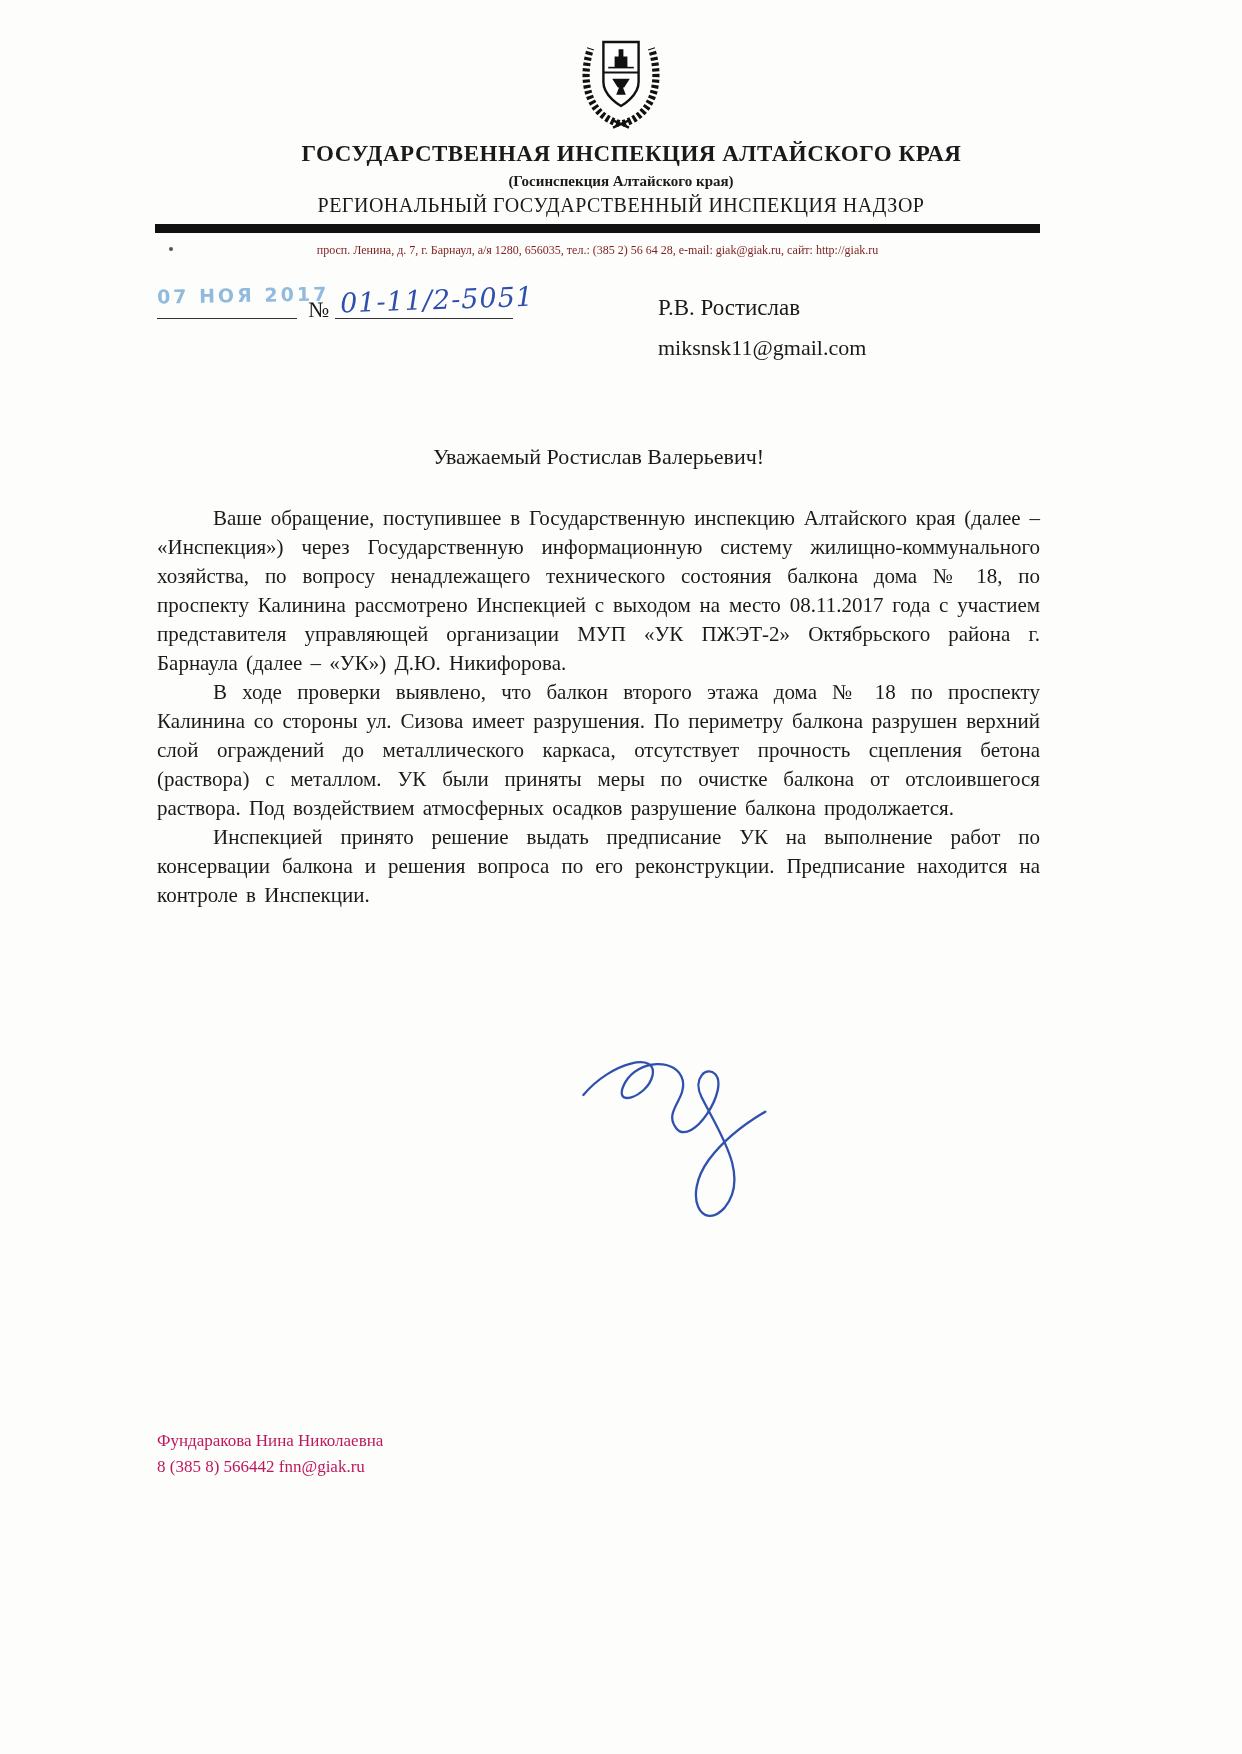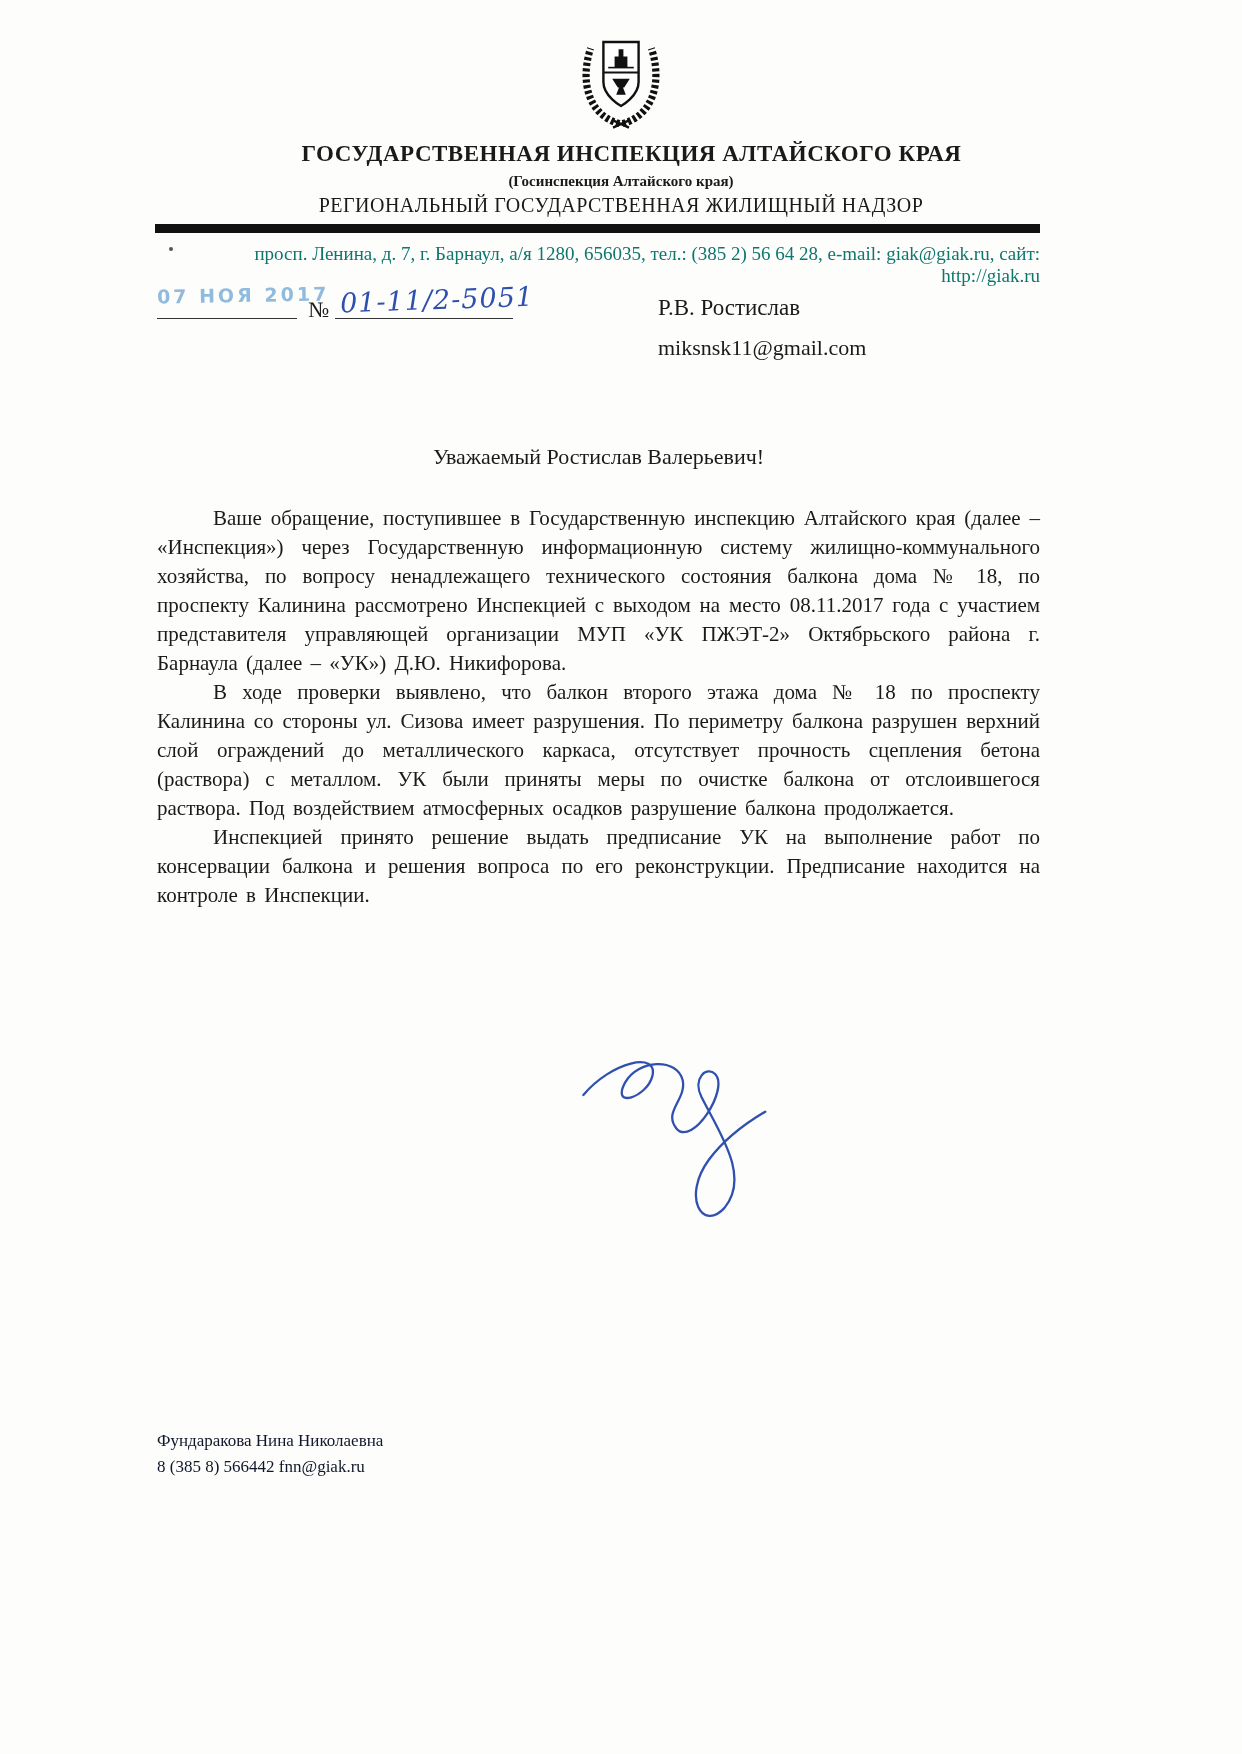--- a/index.html
+++ b/index.html
@@ -11,21 +11,21 @@
     font-family:"Liberation Serif", serif;
     color:#1a1a1a;
     overflow:hidden;
   }
   .emblem{position:absolute;left:0;right:0;top:26px;text-align:center;}
   .header-block{position:absolute;left:0;right:0;top:140px;text-align:center;line-height:1.2;}
   .org-name{font-weight:bold;font-size:23px;letter-spacing:.5px;padding-left:21px;}
   .org-short{font-weight:bold;font-size:15px;margin-top:4px;}
   .org-sub{font-size:20px;margin-top:3px;letter-spacing:.5px;}
   .rule{position:absolute;left:155px;top:224px;width:885px;height:9px;background:#111;}
-  .address{position:absolute;left:155px;top:243px;width:885px;text-align:right;font-size:19px;color:#0f766e;}
+  .address{position:absolute;left:155px;top:243px;width:885px;text-align:center;font-size:12px;color:#7f1d1d;}
   .address .dot{position:absolute;left:14px;top:4px;width:4px;height:4px;background:#555;border-radius:50%;}
   .stamp{
     position:absolute;left:157px;top:284px;
     font-family:"DejaVu Sans", sans-serif;font-weight:bold;font-size:19px;
     color:#7fb0d9;opacity:.85;letter-spacing:3px;transform:rotate(-1deg);
     white-space:nowrap;
   }
   .stamp-line{position:absolute;left:157px;top:318px;width:140px;border-bottom:1.6px solid #333;}
   .num-label{position:absolute;left:308px;top:297px;font-size:22px;}
   .num-line{position:absolute;left:335px;top:318px;width:178px;border-bottom:1.6px solid #333;}
@@ -39,21 +39,21 @@
   .content{position:absolute;left:157px;top:428px;width:883px;margin-top:16px;}
   .salutation{text-align:center;font-size:22px;margin-bottom:34px;}
   .content p{
     margin:0;padding:0;
     font-size:21px;line-height:29px;
     text-align:justify;text-indent:56px;
     word-spacing:3px;
   }
   .sign-row{position:absolute;left:157px;top:1090px;width:868px;display:flex;justify-content:space-between;font-size:21px;}
   .signature-svg{position:absolute;left:575px;top:1042px;}
-  .footer{position:absolute;left:157px;top:1428px;font-size:17px;line-height:1.5;color:#0f172a;}
+  .footer{position:absolute;left:157px;top:1428px;font-size:17px;line-height:1.5;color:#be185d;}
 </style>
 </head>
 <body>
 
 <div class="page">
 
   <div class="emblem">
     <span>
       <svg viewBox="0 0 120 130" width="96" height="104" xmlns="http://www.w3.org/2000/svg">
         <path d="M 58 122 C 20 112, 8 70, 22 28" fill="none" stroke="#111" stroke-width="9" stroke-dasharray="4 3"></path>
@@ -64,21 +64,21 @@
         <path d="M 52 52 v -14 h 5 v -9 h 6 v 9 h 5 v 14 z" fill="#111"></path>
         <line x1="44" y1="52" x2="76" y2="52" stroke="#111" stroke-width="2"></line>
         <path d="M 49 66 h 22 l -7 11 h -1.5 l 3.5 9 h -12 l 3.5 -9 h -1.5 z" fill="#111"></path>
       </svg>
     </span>
   </div>
 
   <div class="header-block">
     <div class="org-name">ГОСУДАРСТВЕННАЯ ИНСПЕКЦИЯ АЛТАЙСКОГО КРАЯ</div>
     <div class="org-short">(Госинспекция Алтайского края)</div>
-    <div class="org-sub">РЕГИОНАЛЬНЫЙ ГОСУДАРСТВЕННАЯ ЖИЛИЩНЫЙ НАДЗОР</div>
+    <div class="org-sub">РЕГИОНАЛЬНЫЙ ГОСУДАРСТВЕННЫЙ ИНСПЕКЦИЯ НАДЗОР</div>
   </div>
 
   <div class="rule"></div>
 
   <div class="address">
     <span class="dot"></span>
     <span>просп. Ленина, д. 7, г. Барнаул, а/я 1280, 656035, тел.: (385 2) 56 64 28, e-mail: giak@giak.ru, сайт: http://giak.ru</span>
   </div>
 
   <div class="stamp">07 НОЯ 2017</div>

